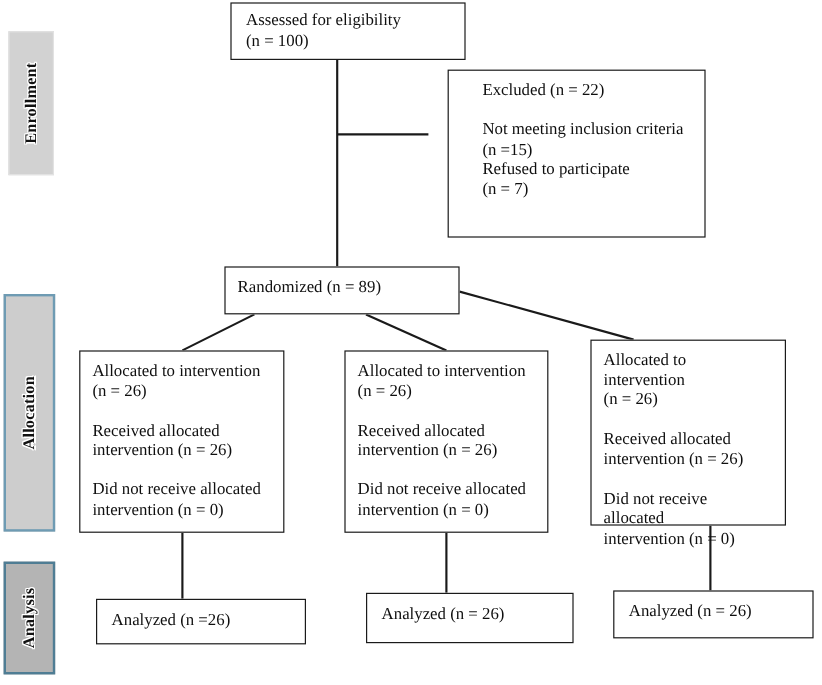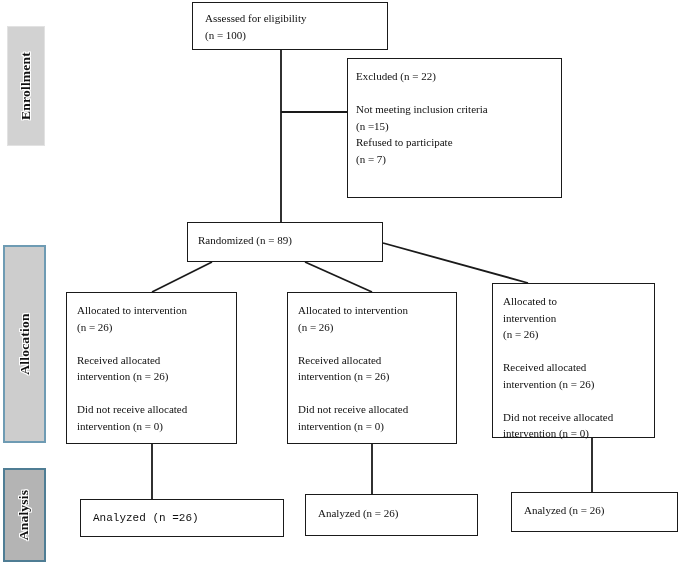--- a/index.html
+++ b/index.html
@@ -55,36 +55,36 @@
 
   
   .flow-box {
     position: absolute;
     box-sizing: border-box;
     border: 1.6px solid #1a1a1a;
     background: #ffffff;
     z-index: 3;
   }
   .flow-box .box-text {
-    font-size: 11px;
+    font-size: 14px;
     line-height: 16.5px;
     color: #0f0f0f;
     white-space: pre-line;
     display: block;
   }
 
   #box-assessed   { left: 192px; top: 2px;   width: 196px; height: 48px;  padding: 7px 0 0 12px; }
-  #box-excluded   { left: 347px; top: 58px;  width: 215px; height: 140px; padding: 9px 0 0 8px; }
+  #box-excluded   { left: 373px; top: 58px;  width: 215px; height: 140px; padding: 9px 0 0 28px; }
   #box-randomized { left: 187px; top: 222px; width: 196px; height: 40px;  padding: 9px 0 0 10px; }
 
   #box-alloc-1    { left: 66px;  top: 292px; width: 171px; height: 152px; padding: 9px 0 0 10px; }
   #box-alloc-2    { left: 287px; top: 292px; width: 170px; height: 152px; padding: 9px 0 0 10px; }
   #box-alloc-3    { left: 492px; top: 283px; width: 163px; height: 155px; padding: 9px 12px 0 10px; }
 
-  #box-analyzed-1 { left: 80px;  top: 499px; width: 204px; height: 38px; padding: 10px 0 0 12px; font-family: Liberation Mono, monospace; }
+  #box-analyzed-1 { left: 80px;  top: 499px; width: 175px; height: 38px; padding: 10px 0 0 12px; }
   #box-analyzed-2 { left: 305px; top: 494px; width: 173px; height: 42px; padding: 10px 0 0 12px; }
   #box-analyzed-3 { left: 511px; top: 492px; width: 167px; height: 40px; padding: 9px 0 0 12px; }
 
   
   #connectors {
     position: absolute;
     left: 0; top: 0;
     width: 685px; height: 571px;
     z-index: 1;
   }

